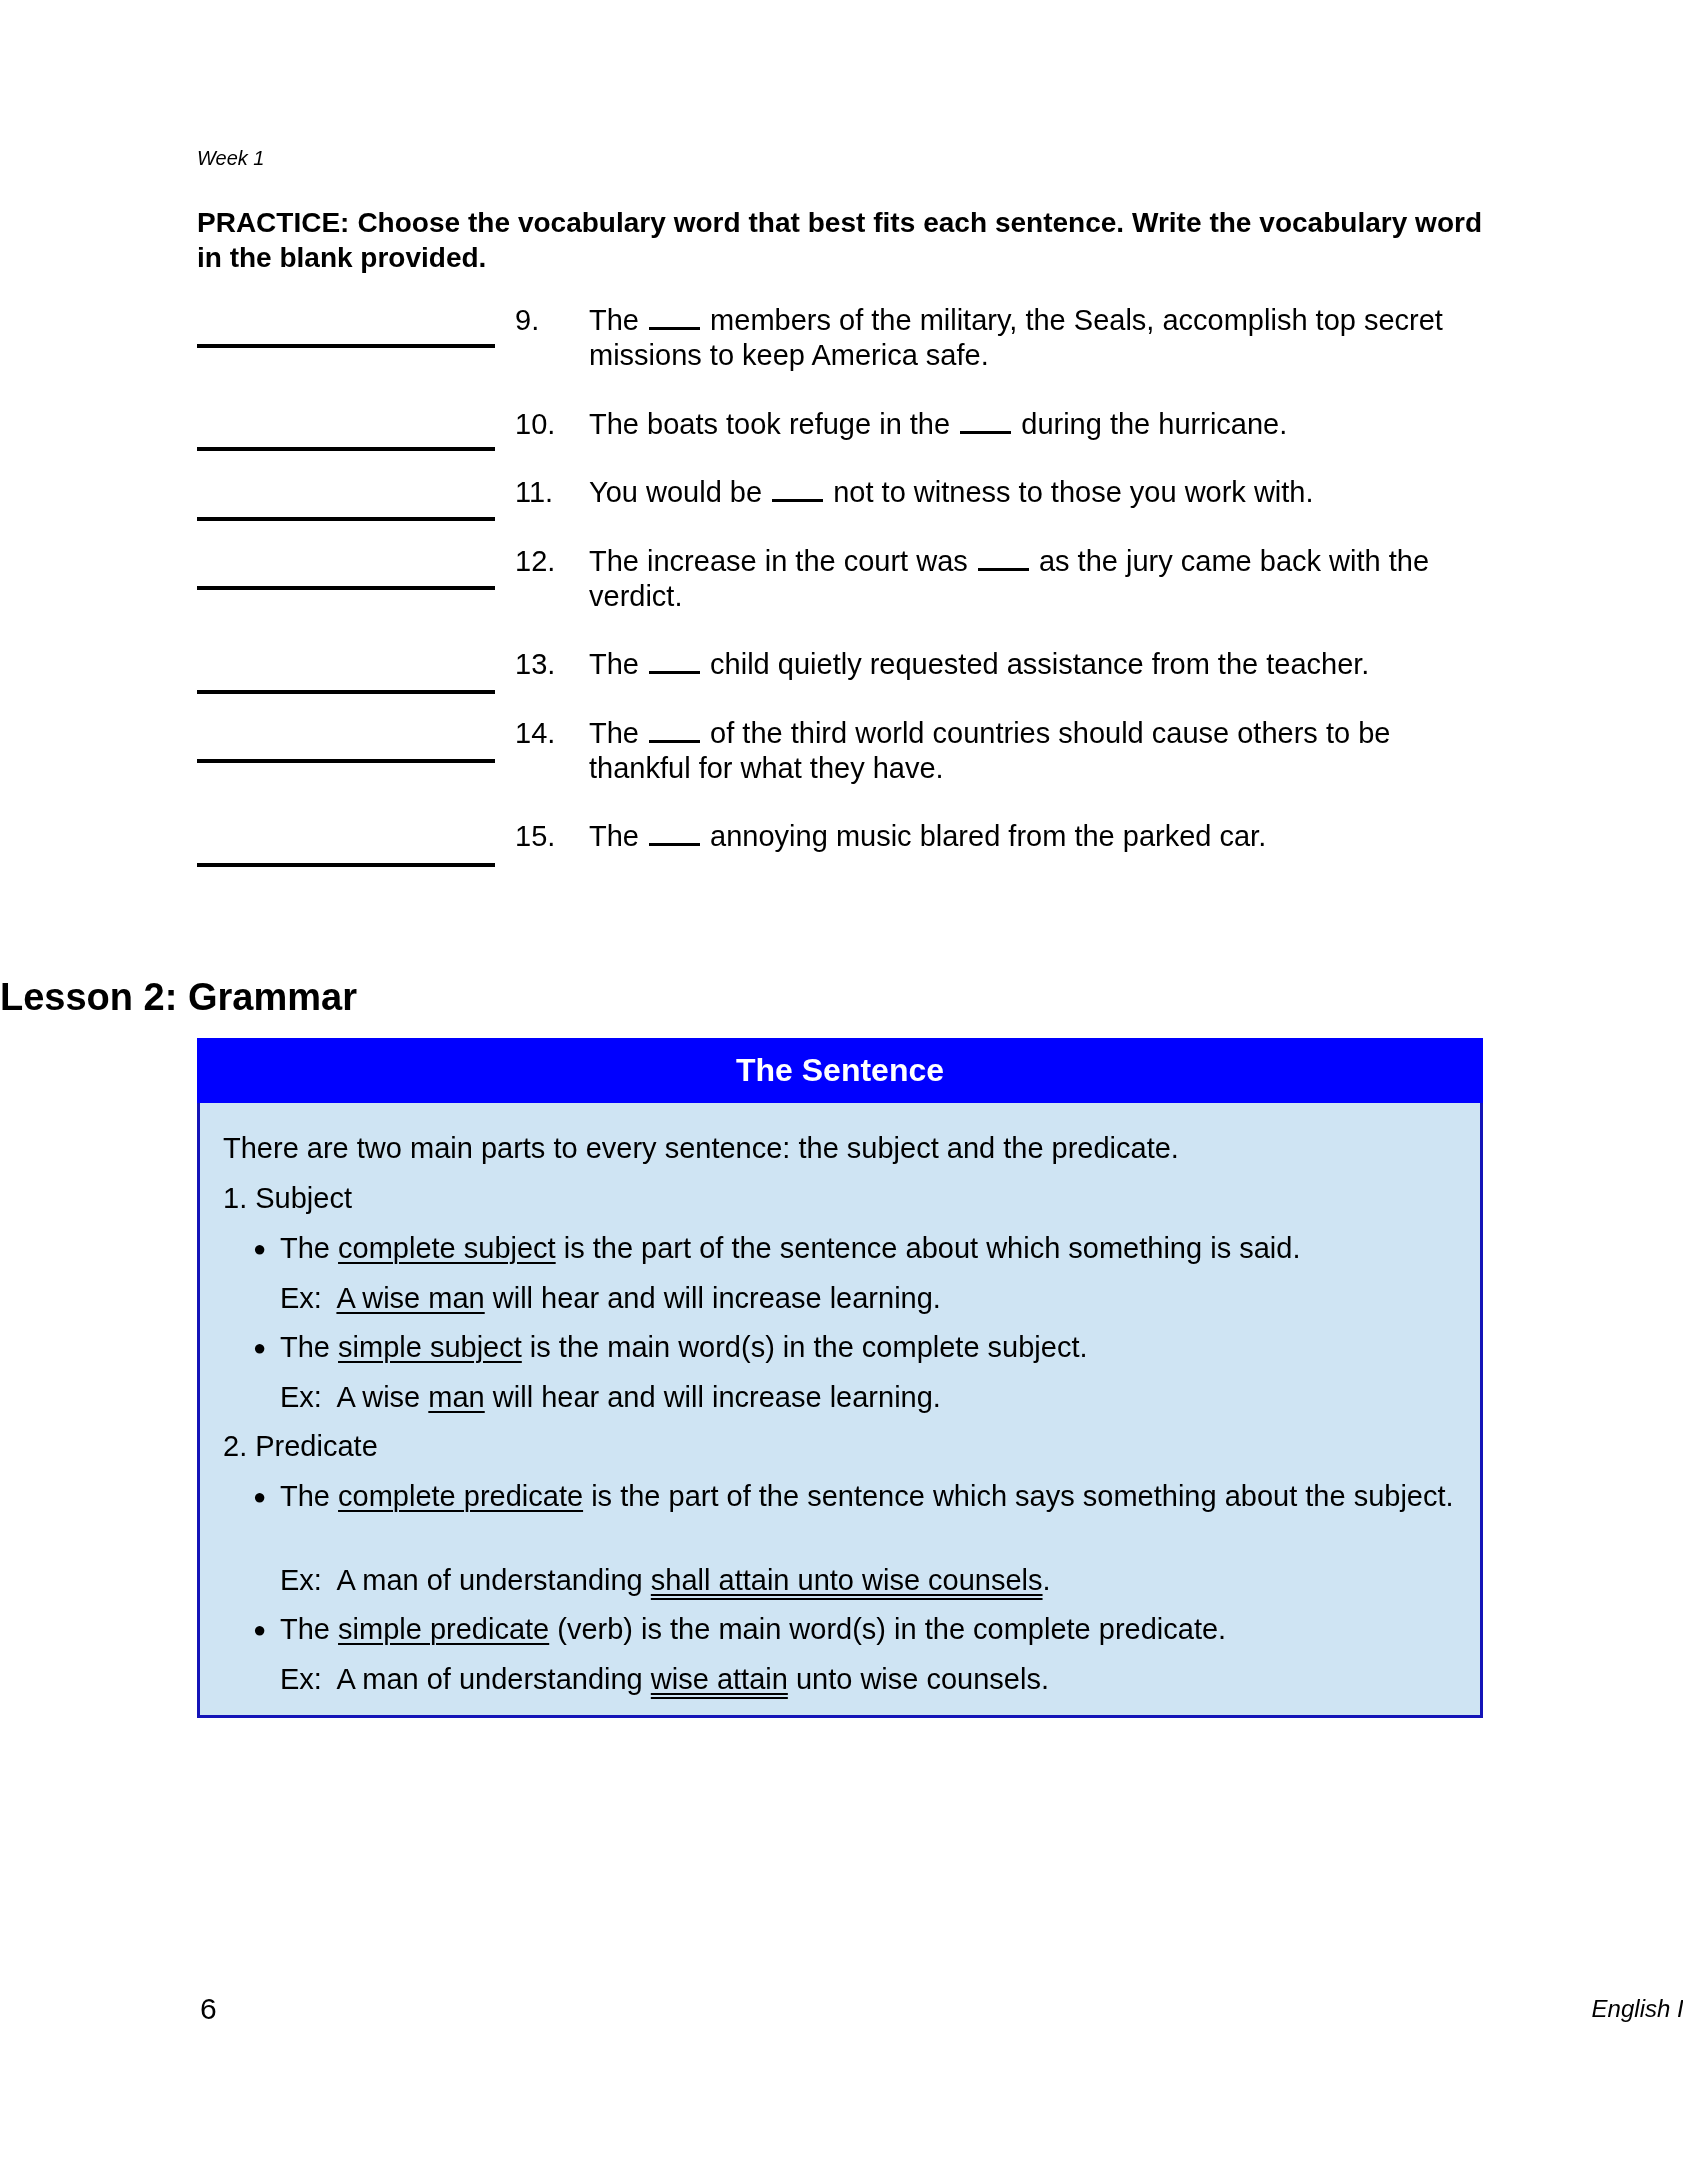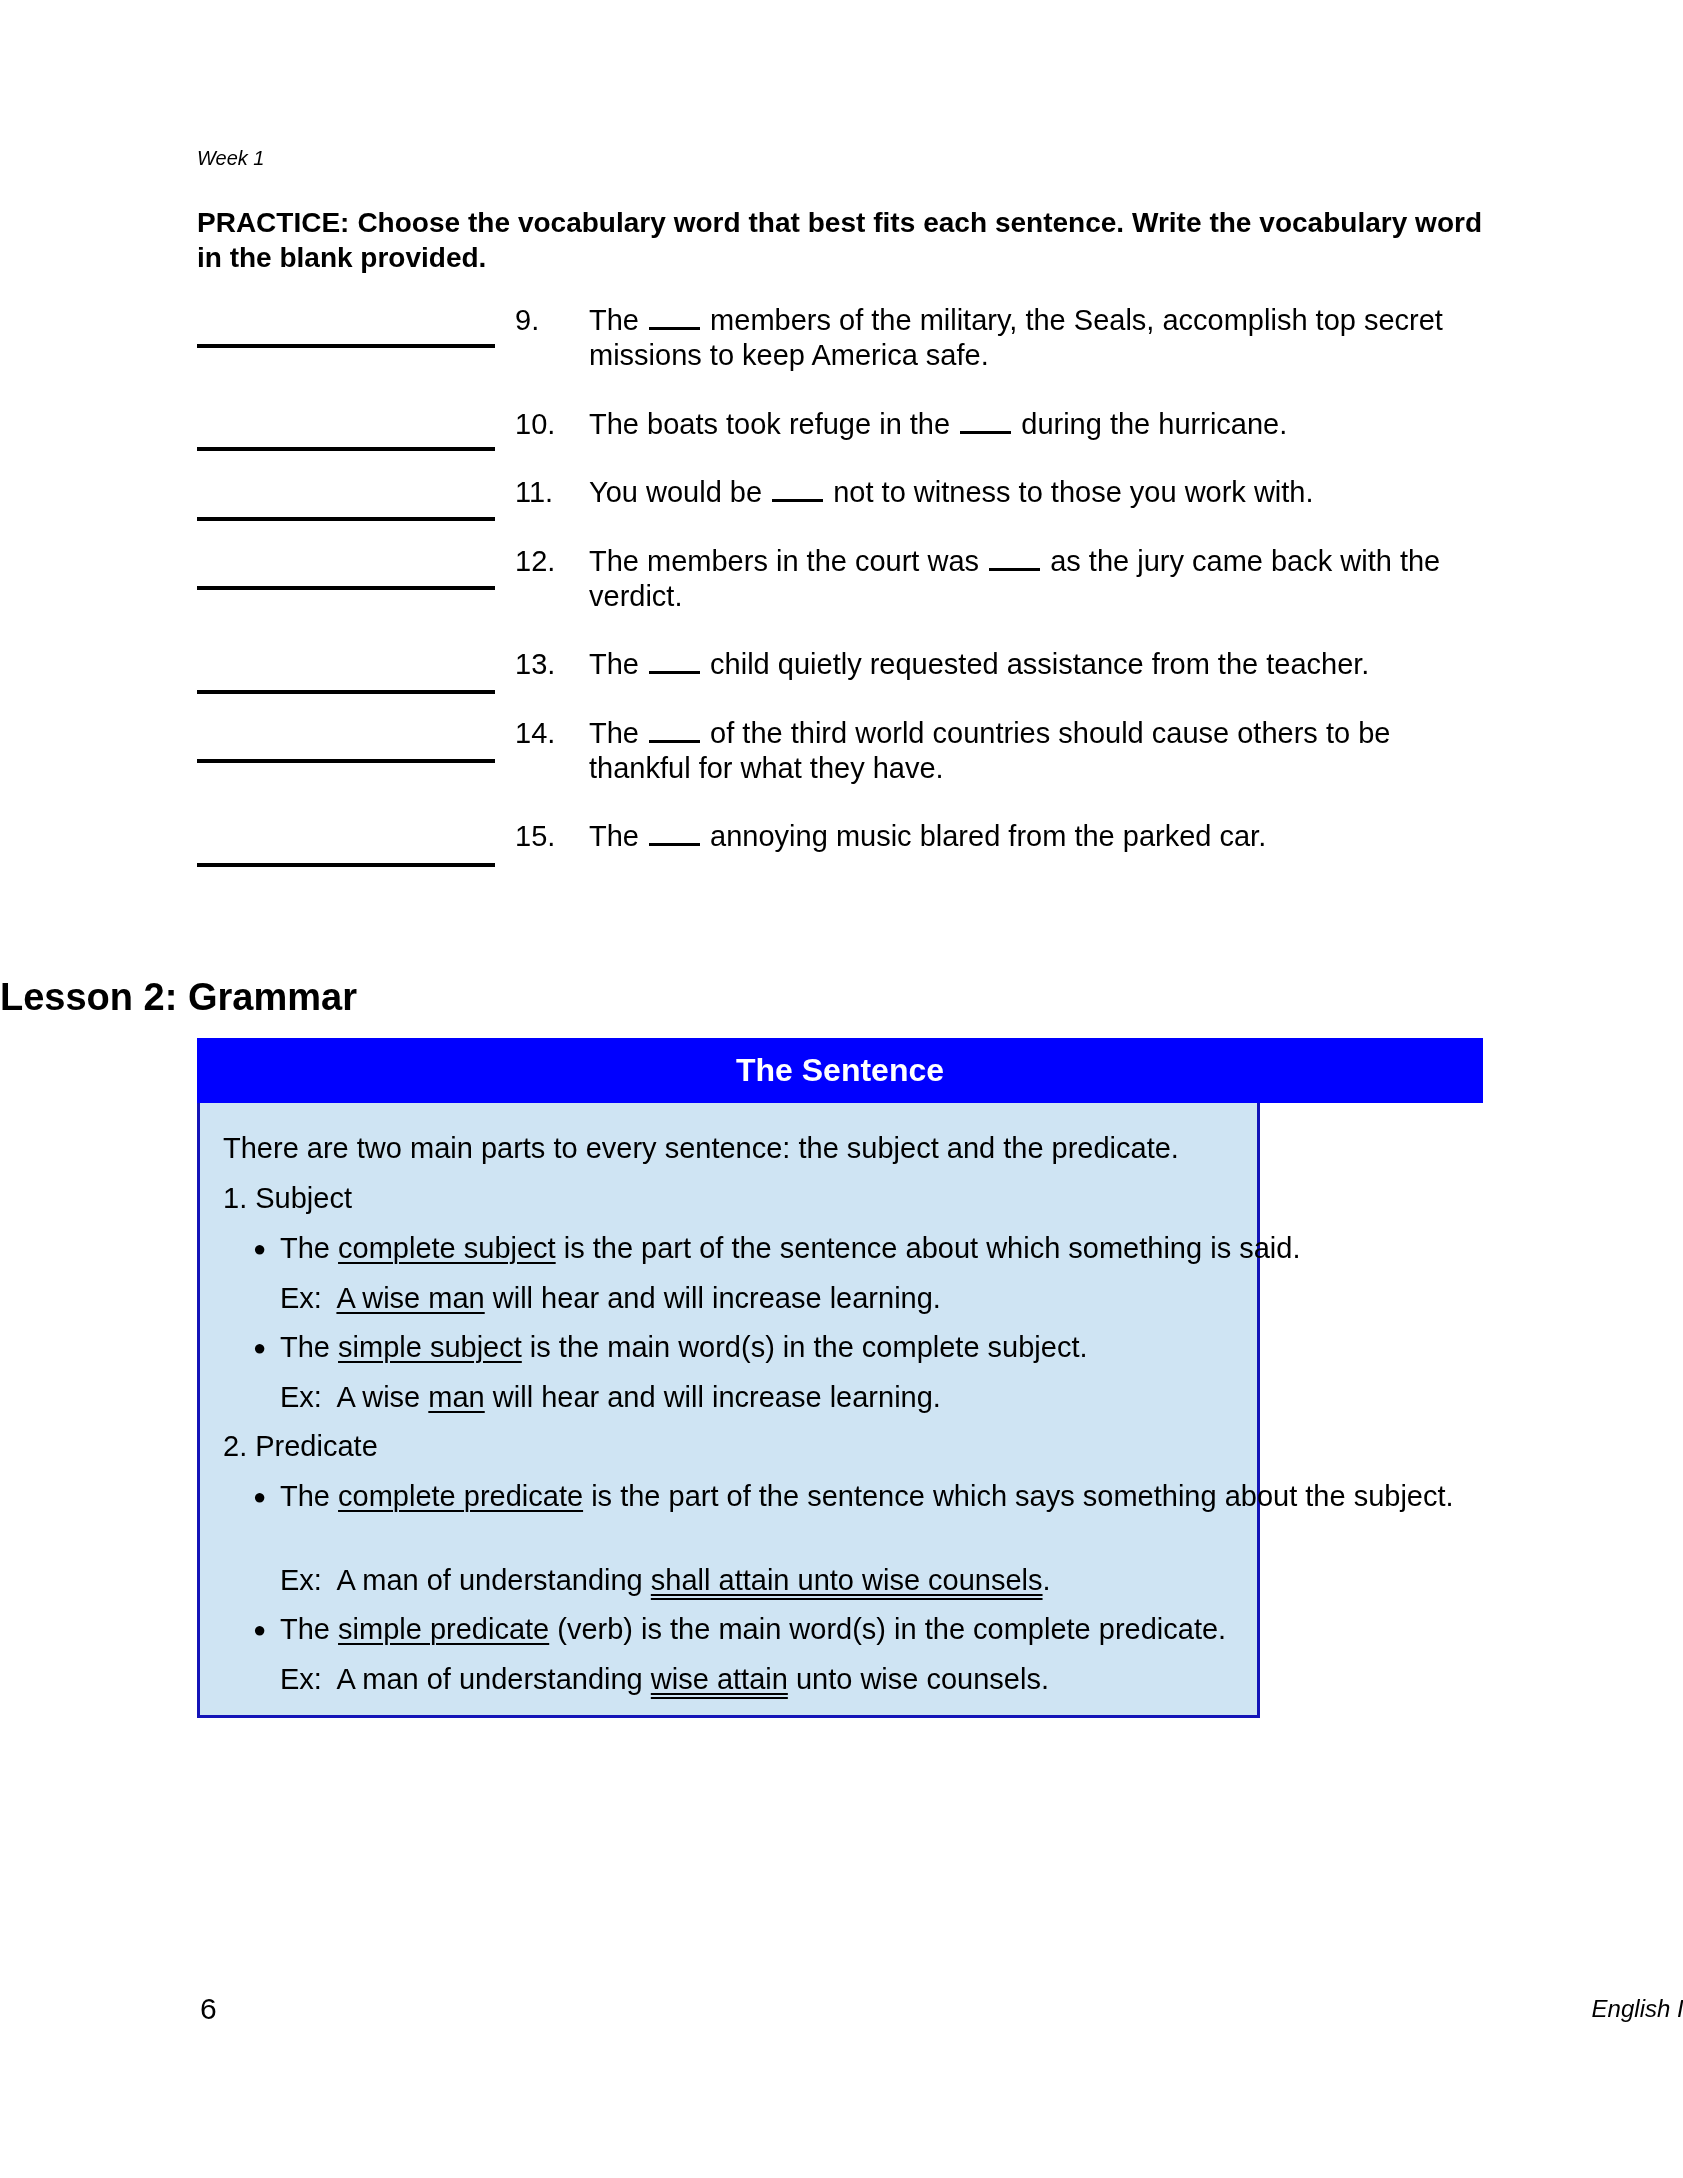--- a/index.html
+++ b/index.html
@@ -9,21 +9,21 @@
   .week { left:197px; top:147px; font-size:20px; font-style:italic; }
   .instructions { left:197px; top:205px; width:1285px; font-size:28px; font-weight:bold;
                   line-height:35px; text-align:justify; text-align-last:left; }
   .item { position:absolute; left:197px; width:1287px; height:69px; }
   .blank { position:absolute; left:0; width:298px; height:4px; background:#000; }
   .num { position:absolute; left:318px; top:0; font-size:29px; line-height:35px; }
   .qtext { position:absolute; left:392px; top:0; width:891px; font-size:29px; line-height:35px; }
   .gap { display:inline-block; width:51px; border-bottom:3px solid #000; height:22px; vertical-align:baseline; margin:0 2px; }
 
   .lesson-title { left:0; width:1683px; top:976px; font-size:38px; font-weight:bold; }
-  .box { left:197px; top:1038px; width:1063px; height:680px; box-sizing:border-box;
+  .box { left:197px; top:1038px; width:1286px; height:680px; box-sizing:border-box;
          border:3px solid #1414b8; background:#cfe4f3; }
   .box-header { position:absolute; left:-3px; top:-3px; width:1286px; height:65px; background:#0000ff;
                 color:#fff; font-weight:bold; font-size:32px; text-align:center; line-height:65px; }
   .box-line { position:absolute; font-size:29px; line-height:35px; white-space:nowrap; }
   .box-line.wrap { white-space:normal; text-align:justify; text-align-last:left; }
   .u { text-decoration:underline; text-underline-offset:4px; text-decoration-thickness:2px; }
   .uu { text-decoration:underline double; text-underline-offset:4px; }
   .bullet { position:absolute; left:53px; font-size:22px; line-height:35px; }
   .footer-num { left:200px; top:1992px; font-size:30px; }
   .footer-title { left:0; width:1683px; text-align:right; top:1995px; font-size:24px; font-style:italic;padding-left:14px; }
@@ -49,21 +49,21 @@
   <div class="qtext"><span>The boats took refuge in the</span> <span class="gap"></span> <span>during the hurricane.</span></div>
 </div>
 <div class="item" style="top:475px">
   <div class="blank" style="top:42px"></div>
   <div class="num">11.</div>
   <div class="qtext"><span>You would be</span> <span class="gap"></span> <span>not to witness to those you work with.</span></div>
 </div>
 <div class="item" style="top:544px">
   <div class="blank" style="top:42px"></div>
   <div class="num">12.</div>
-  <div class="qtext"><span>The members in the court was</span> <span class="gap"></span> <span>as the jury came back with the verdict.</span></div>
+  <div class="qtext"><span>The increase in the court was</span> <span class="gap"></span> <span>as the jury came back with the verdict.</span></div>
 </div>
 <div class="item" style="top:647px">
   <div class="blank" style="top:43px"></div>
   <div class="num">13.</div>
   <div class="qtext"><span>The</span> <span class="gap"></span> <span>child quietly requested assistance from the teacher.</span></div>
 </div>
 <div class="item" style="top:716px">
   <div class="blank" style="top:43px"></div>
   <div class="num">14.</div>
   <div class="qtext"><span>The</span> <span class="gap"></span> <span>of the third world countries should cause others to be thankful for what they have.</span></div>

